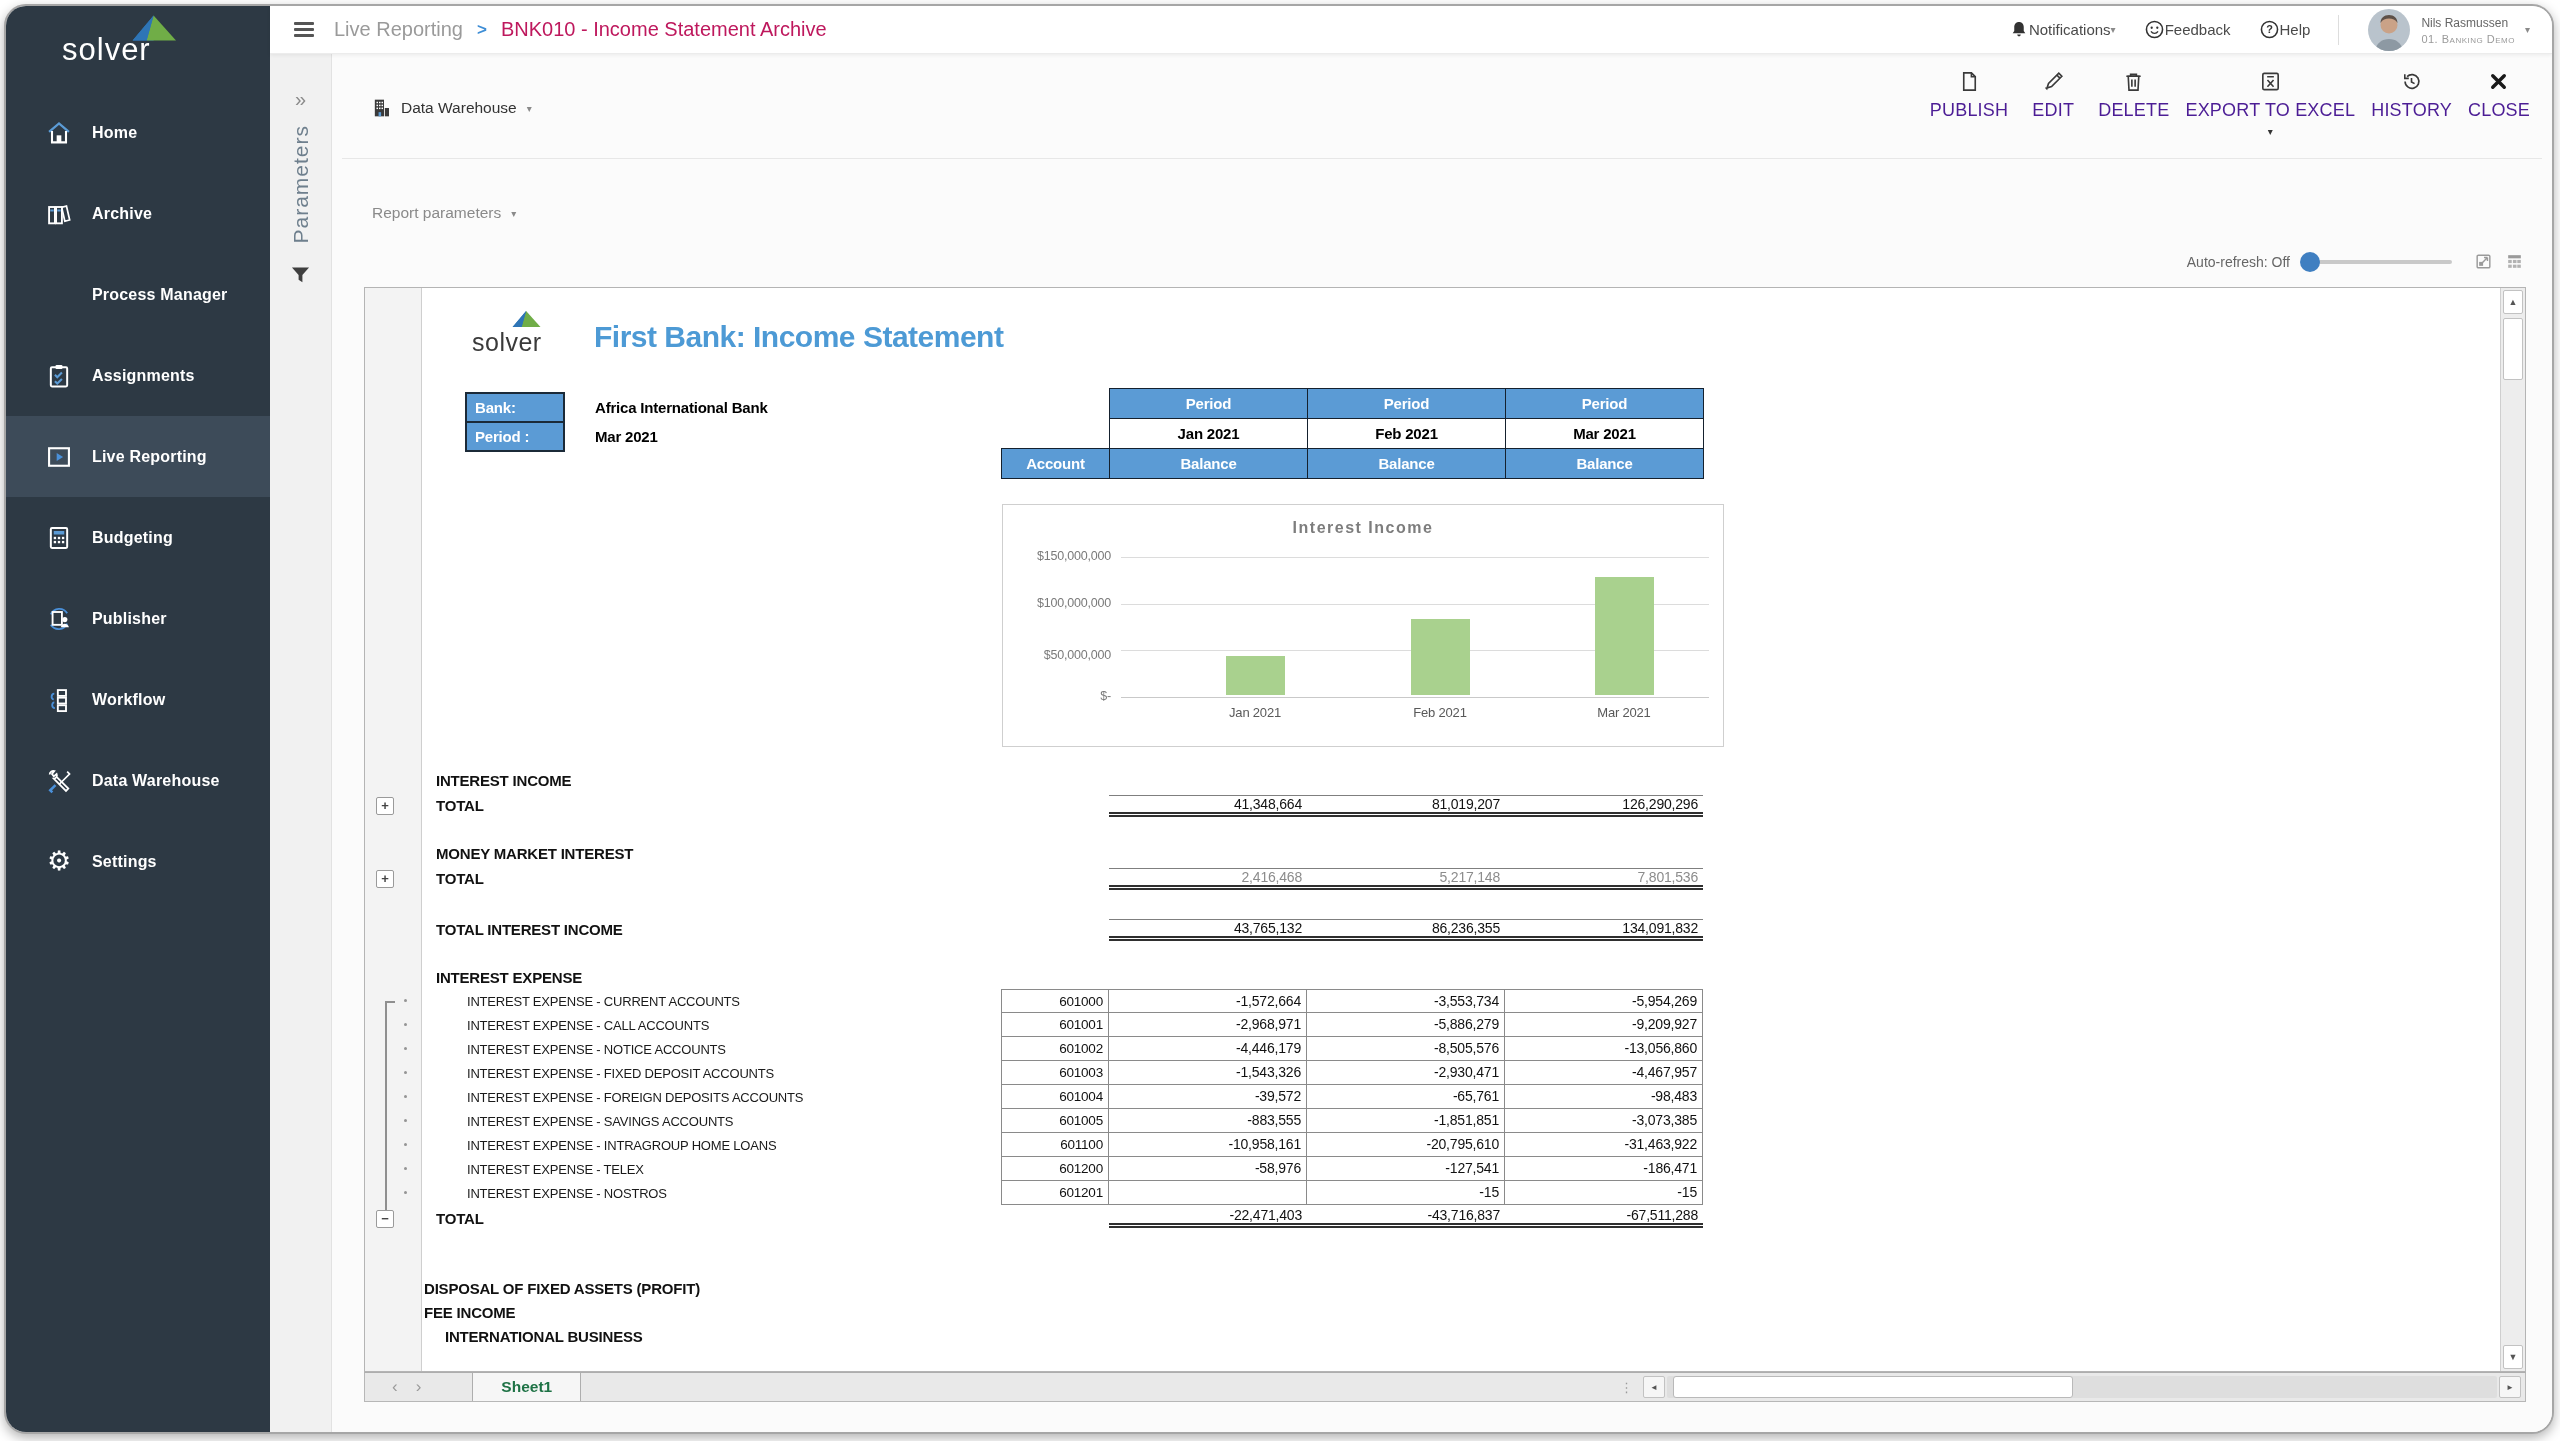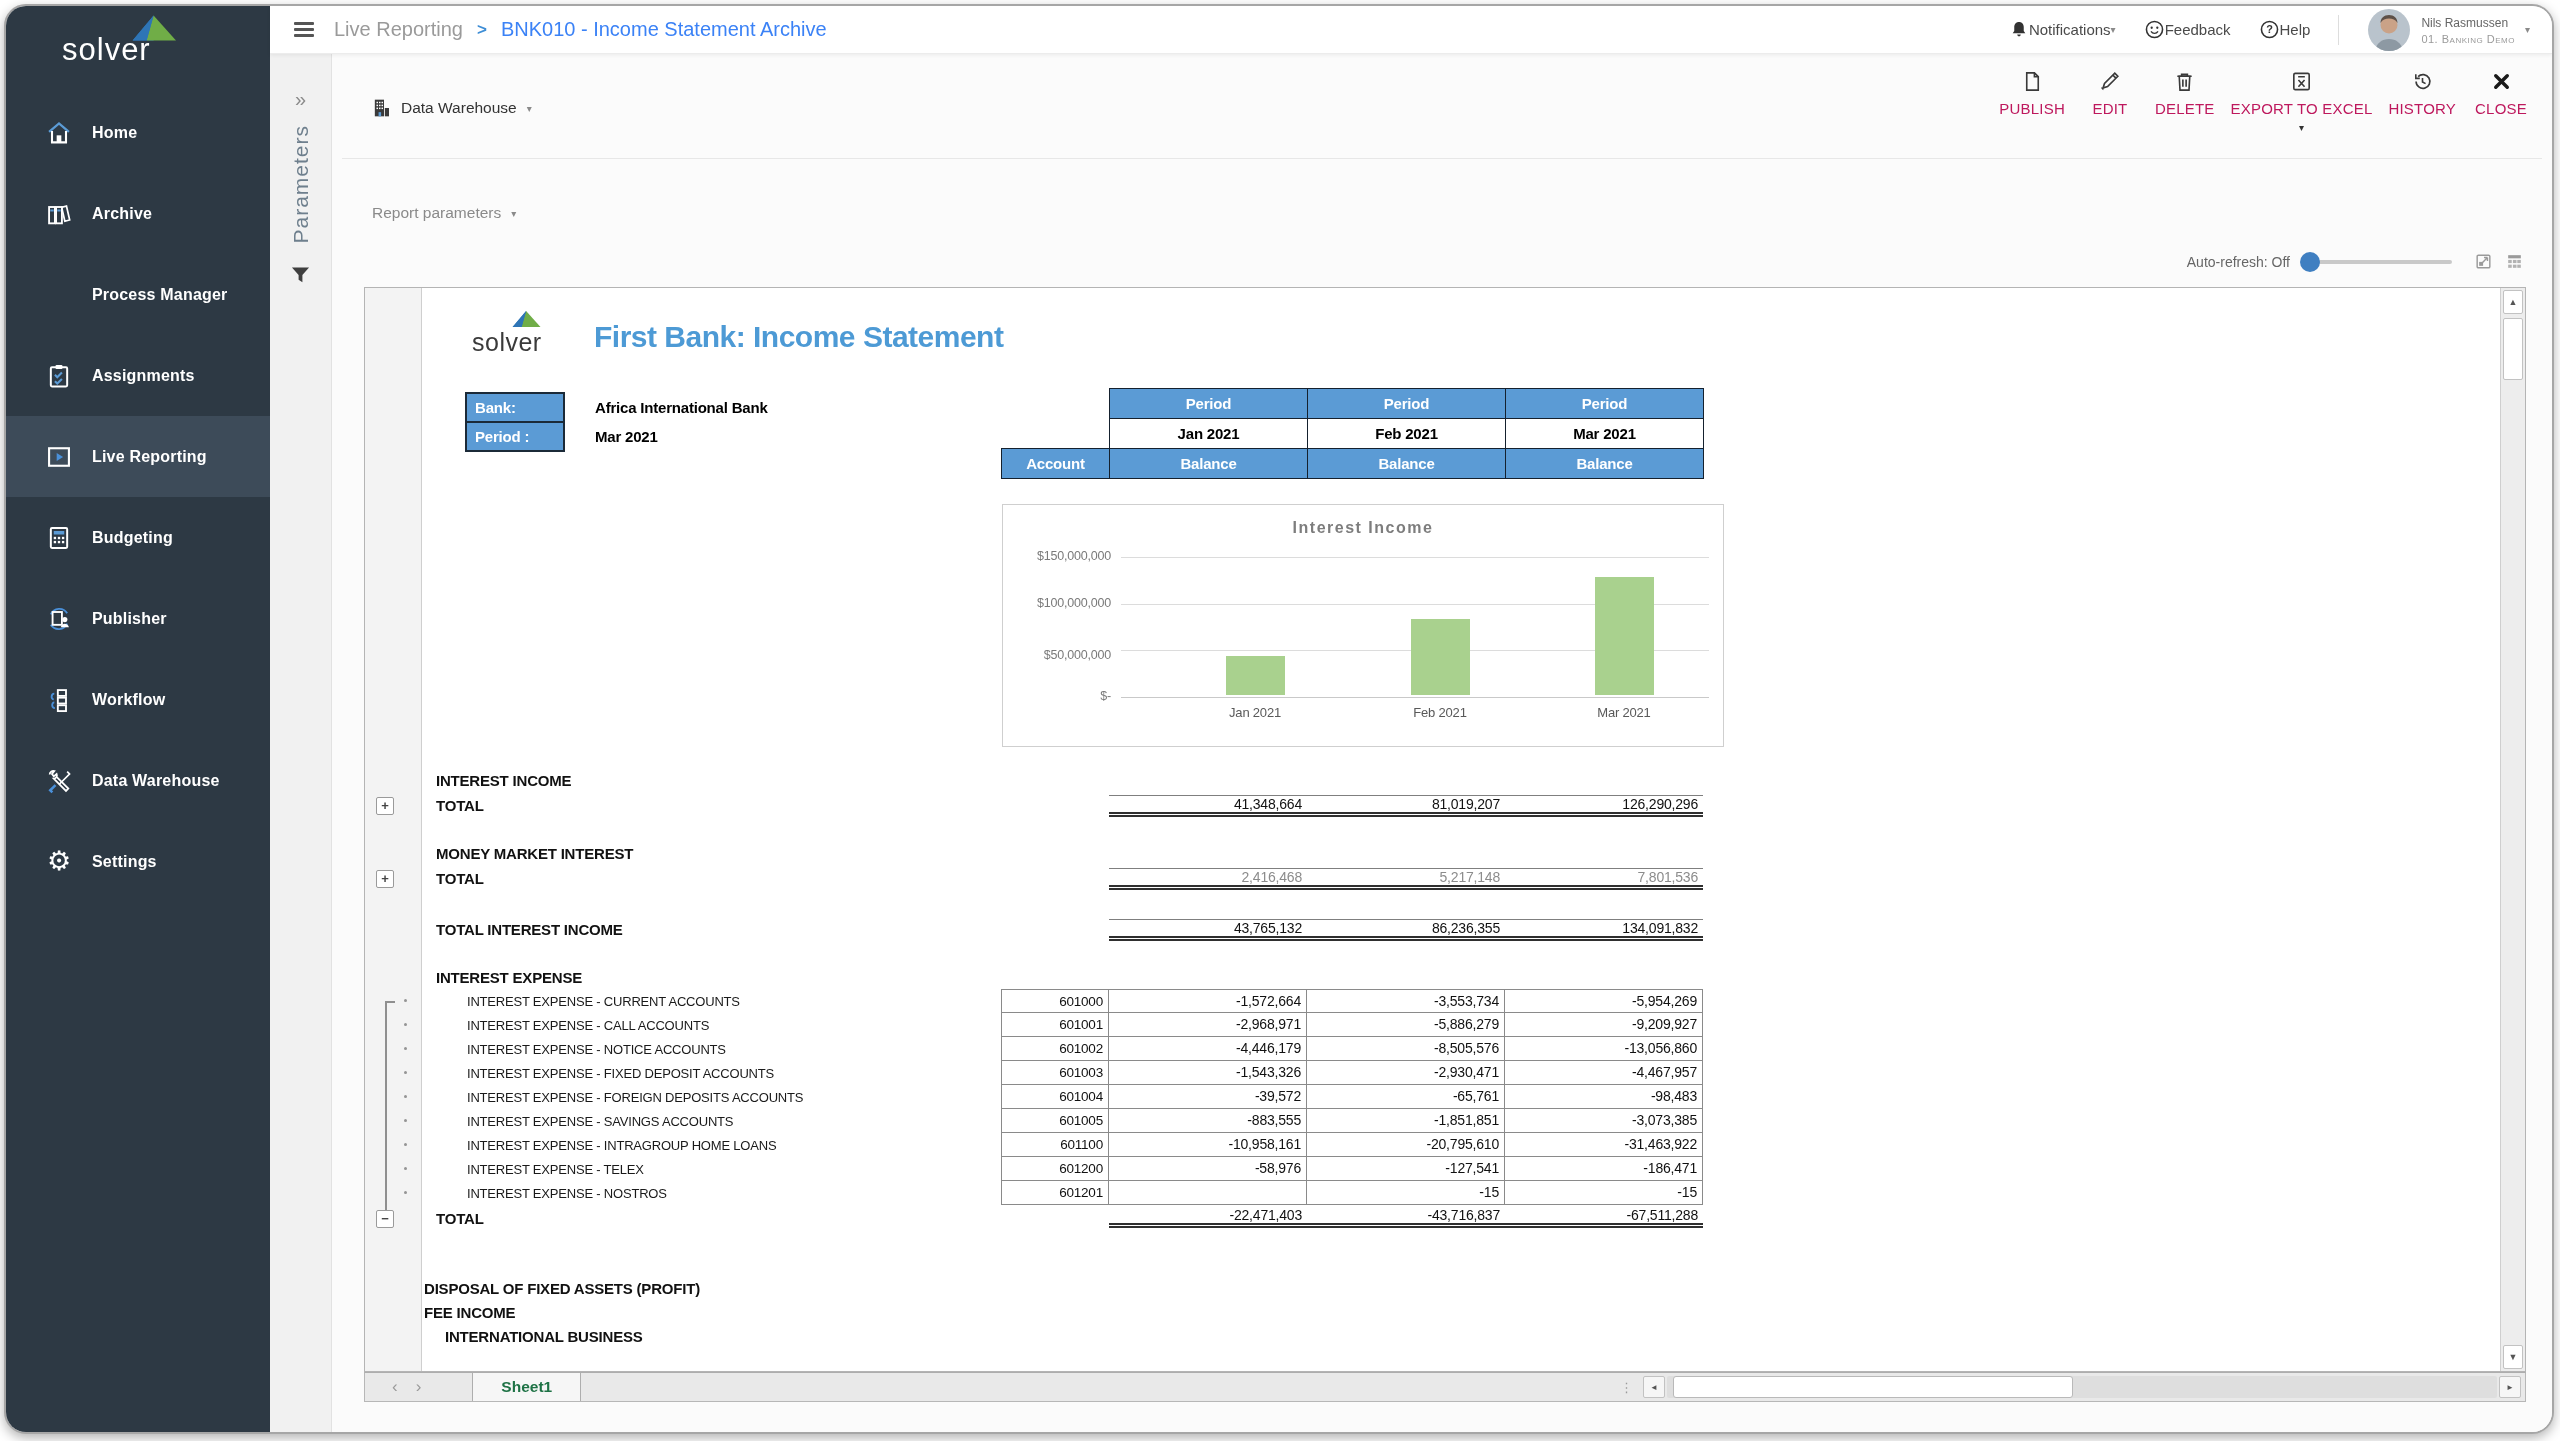--- a/index.html
+++ b/index.html
@@ -25,39 +25,39 @@
   .gearchar{font-size:27px;line-height:27px;color:#fff}
   
   .rightcol{flex:1;display:flex;flex-direction:column;min-width:0}
   .topbar{height:48px;background:#fff;display:flex;align-items:center;border-bottom:1px solid #ececec;
           box-shadow:0 1px 4px rgba(0,0,0,.07);z-index:5;position:relative}
   .hamburger{margin-left:24px;width:20px;cursor:pointer}
   .hamburger i{display:block;height:2.6px;background:#555;margin:3.4px 0;border-radius:1px}
   .crumb{display:flex;gap:14px;font-size:20px;margin-left:20px;align-items:center}
   .crumb .c1{color:#9a9a9a;cursor:pointer}
   .crumb .sep{color:#3e8ed6;font-weight:bold;font-size:17px}
-  .crumb .c2{color:#3b82f6}
+  .crumb .c2{color:#be185d}
   .tright{margin-left:auto;display:flex;align-items:center;gap:28px;padding-right:22px;color:#4a4a4a;font-size:15px}
   .titem{display:flex;align-items:center;cursor:pointer}
   .chev{font-size:10px;color:#8a8a8a}
   .vdiv{width:1px;height:30px;background:#ddd}
   .userblk{display:flex;align-items:center;gap:10px;cursor:pointer}
   .uname{font-size:12px;color:#666;line-height:19px}
   .utenant{font-size:11px;color:#9a9a9a;font-variant:small-caps;letter-spacing:.5px}
   
   .bodyrow{flex:1;display:flex;min-height:0}
   .pstrip{width:62px;background:#f1f1f1;border-right:1px solid #e2e2e2;display:flex;flex-direction:column;align-items:center;padding-top:34px;flex-shrink:0}
   .pcollapse{font-size:20px;color:#8a8a8a;cursor:pointer}
   .pvert{margin-top:14px;writing-mode:vertical-rl;transform:rotate(180deg);font-size:21px;color:#6e7f8d;letter-spacing:1px}
   .pfilter{margin-top:22px;cursor:pointer}
   .main{flex:1;position:relative;background:#fbfbfb;min-width:0}
   .source{position:absolute;left:40px;top:44px;display:flex;align-items:center;gap:10px;font-size:15.5px;color:#333;cursor:pointer}
   .tbar{position:absolute;right:14px;top:16px;display:flex;align-items:flex-start}
   .tb{display:flex;flex-direction:column;align-items:center;gap:7px;min-width:74px;padding:0 8px;cursor:pointer}
-  .tb .lbl{font-size:15px;color:#be185d;letter-spacing:.2px;white-space:nowrap}
+  .tb .lbl{font-size:18px;color:#4c1d95;letter-spacing:.2px;white-space:nowrap}
   .tb .ddown{font-size:10px;color:#333;margin-top:-2px}
   .mdiv{position:absolute;left:10px;right:10px;top:104px;border-top:1px solid #e7e7e7}
   .rparams{position:absolute;left:40px;top:150px;display:flex;align-items:center;gap:10px;font-size:15.5px;color:#8a8a8a;cursor:pointer}
   .refresh{position:absolute;right:28px;top:198px;display:flex;align-items:center;font-size:14px;color:#666}
   .slider{width:150px;height:4px;background:#c9c9c9;border-radius:2px;position:relative;margin:0 16px 0 12px}
   .knob{position:absolute;left:-2px;top:-8px;width:20px;height:20px;border-radius:50%;background:var(--slider-blue);cursor:pointer}
   .ricons{display:flex;gap:12px;margin-left:6px}
   
   .viewport{position:absolute;left:32px;right:26px;top:233px;height:1085px;background:#fff;border:1px solid #b4b4b4;display:flex}
   .gutter{width:57px;background:#f3f3f3;border-right:1px solid #cfcfcf;position:relative;flex-shrink:0}

